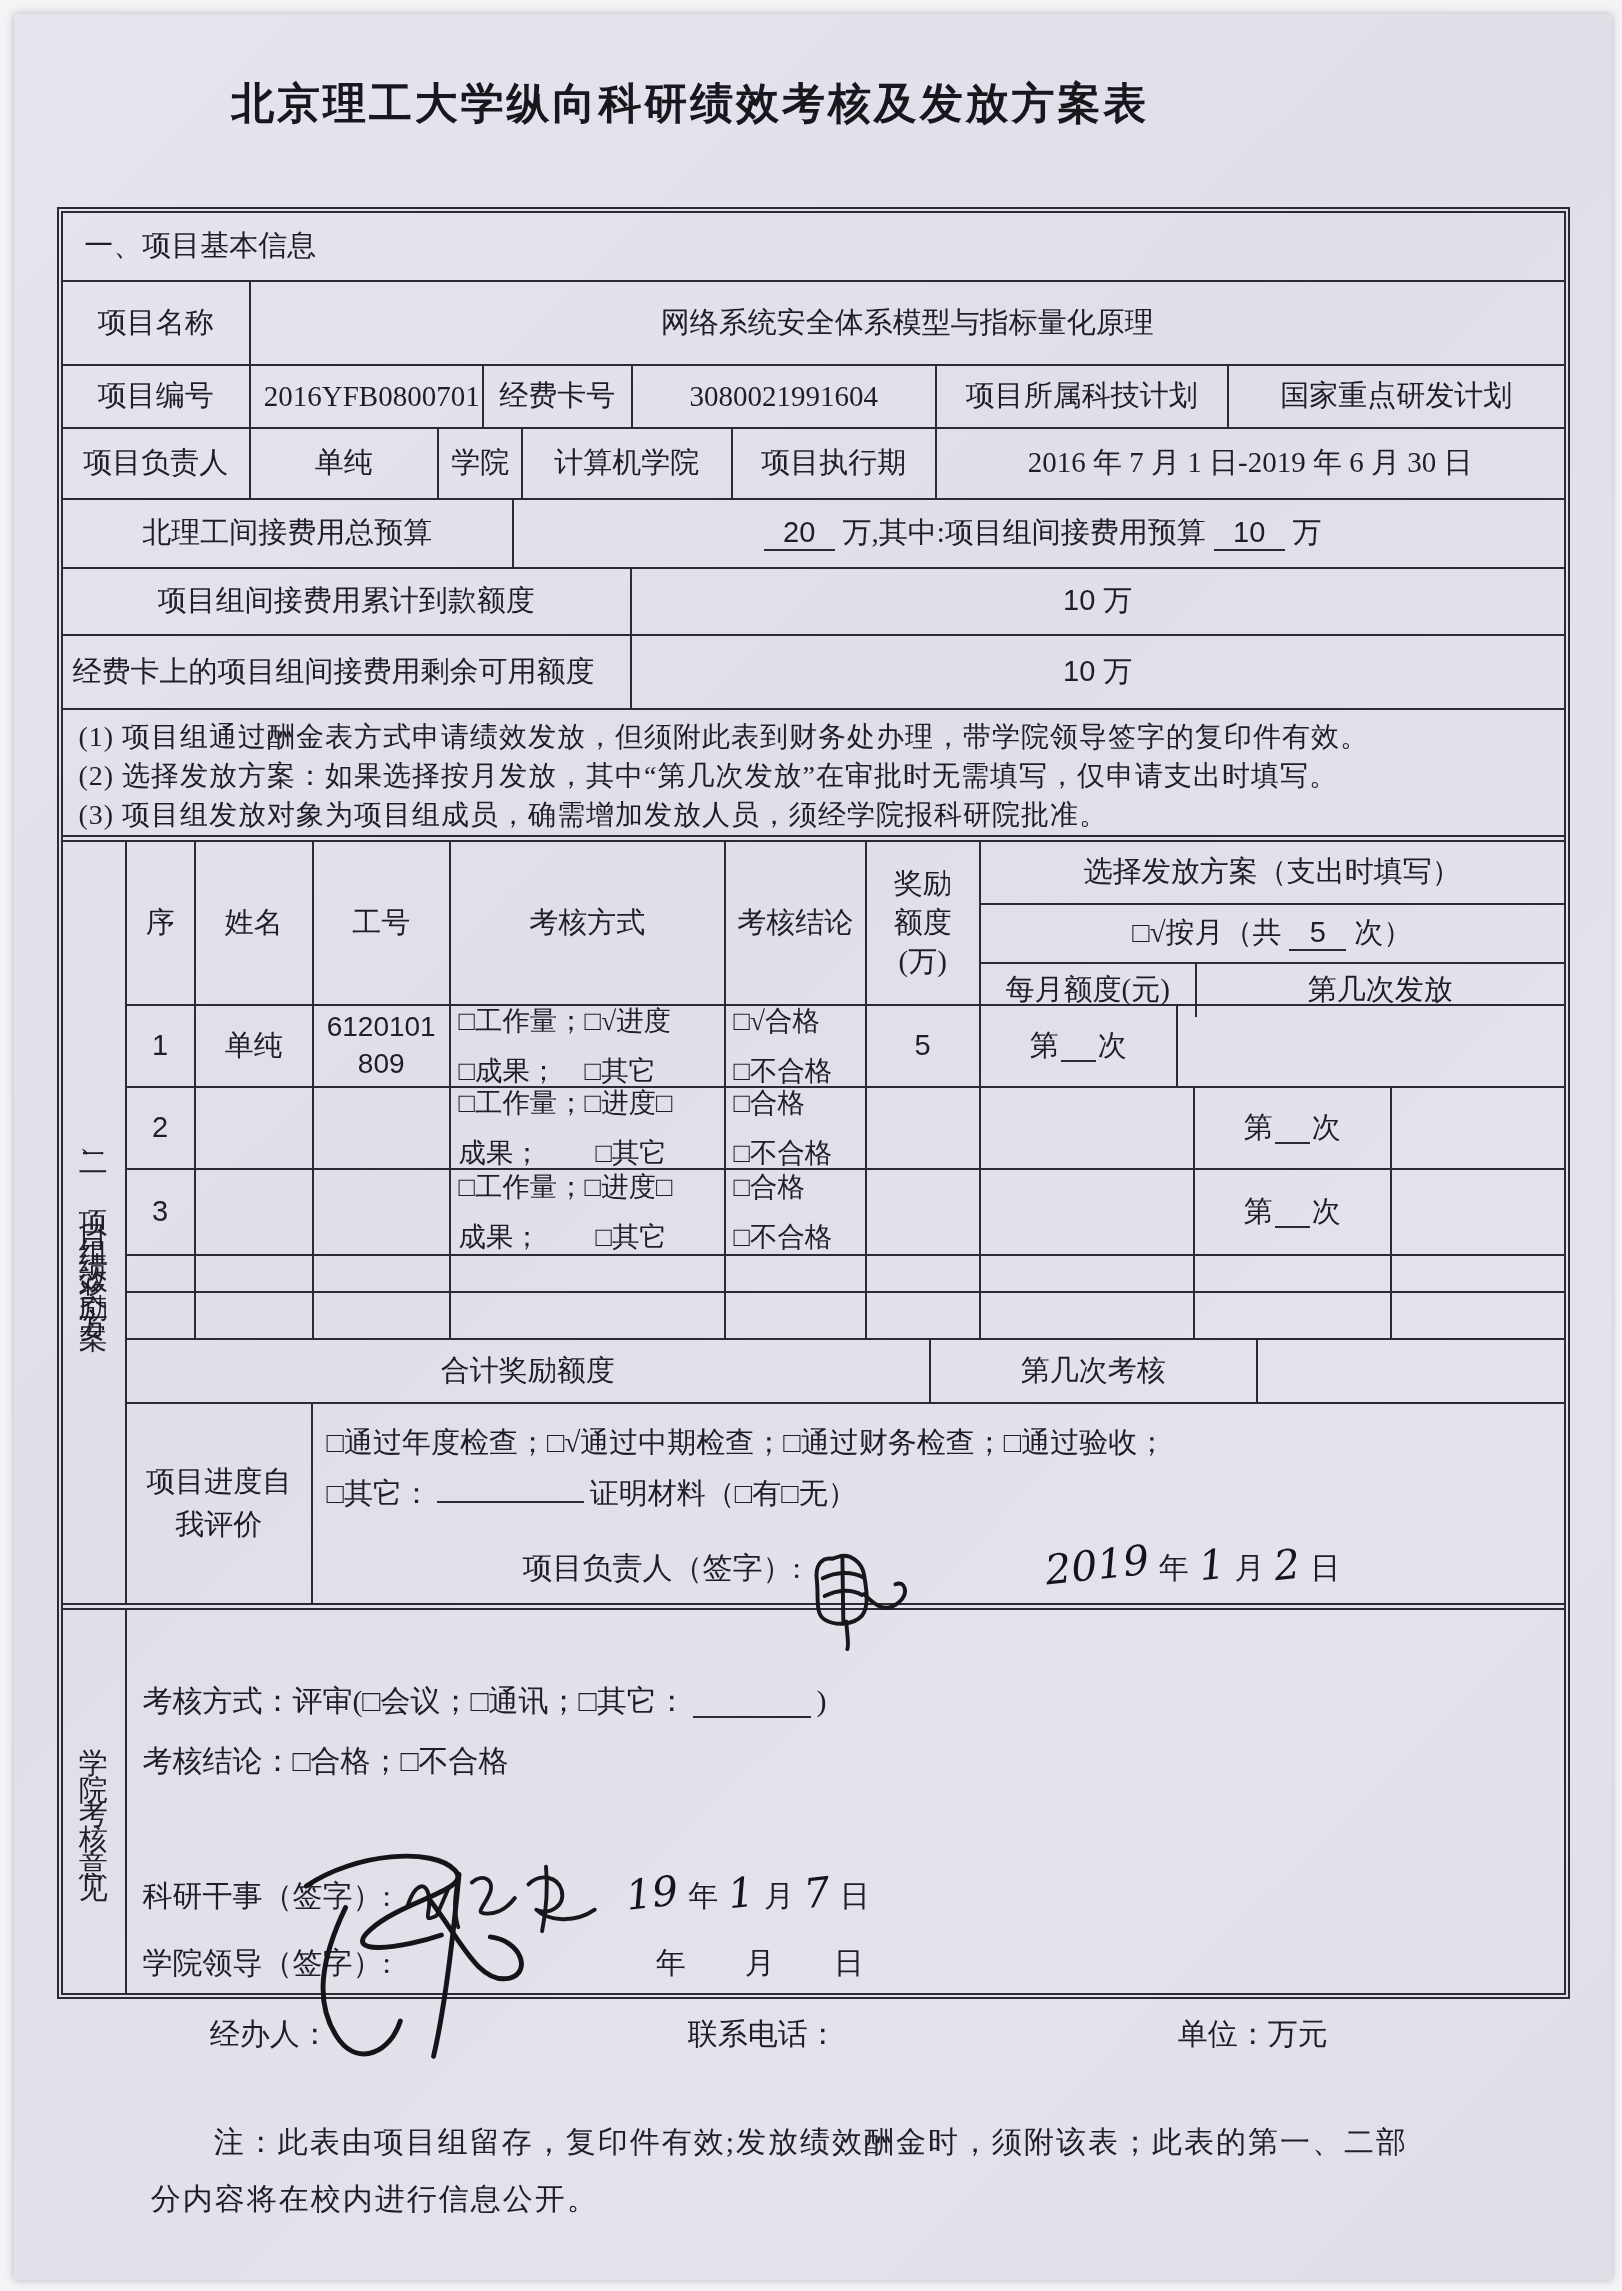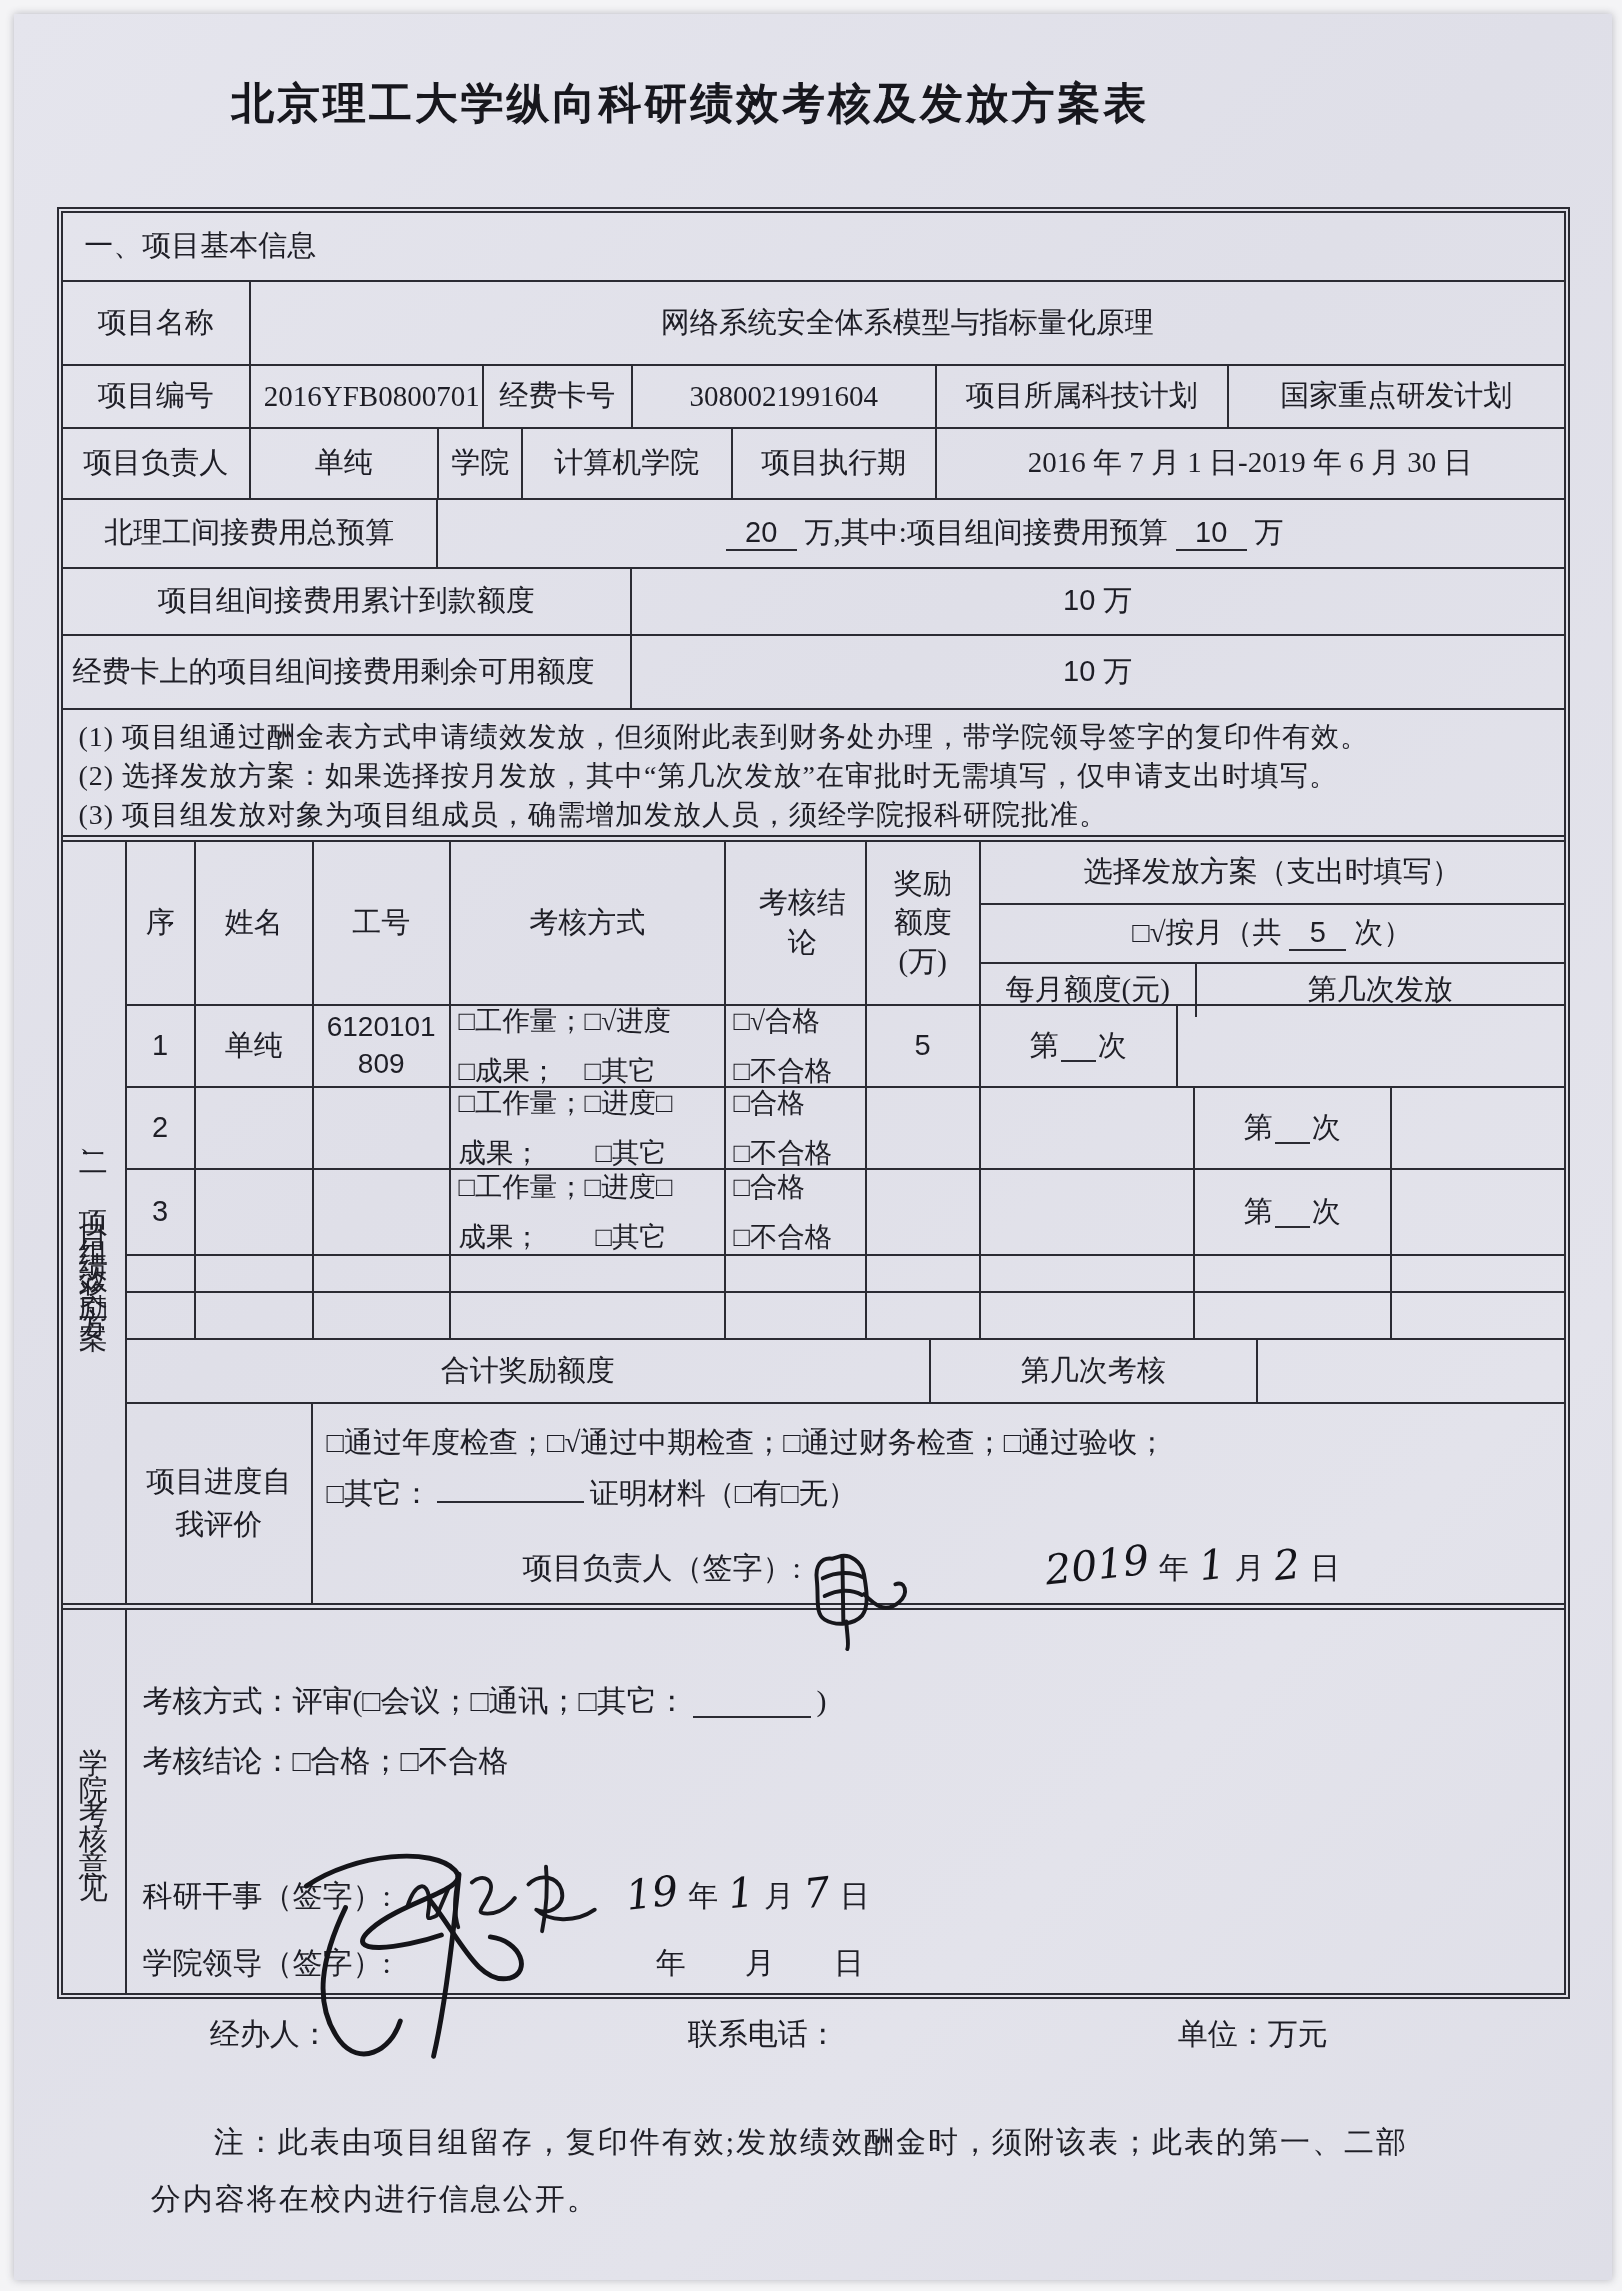--- a/index.html
+++ b/index.html
@@ -35,24 +35,24 @@
   .grow{ flex:1 1 auto; min-width:0; }
   .bt{ border-top:2.9px solid var(--ln); }
   .bl{ border-left:2.9px solid var(--ln); }
   .dbt{ border-top:7.8px double var(--ln); }
   .c{ display:flex; align-items:center; justify-content:center; text-align:center; font-size:29px; padding:2px 5.9px; }
   .left{ justify-content:flex-start; text-align:left; }
   .sans{ font-family:"Liberation Sans","DejaVu Sans",sans-serif; }
   .col{ flex-direction:column; }
   
   .w68{width:67px;} .w120{width:118px;} .w140{width:137px;} .w281{width:275px;}
-  .w144{width:141px;padding-left:20px;} .w116{width:114px;} .w218{width:214px;} .w201{width:197px;}
+  .w144{width:141px;} .w116{width:114px;} .w218{width:214px;} .w201{width:197px;}
   .w177{width:173px;} .w190{width:186px;} .w238{width:233px;padding-left:17px;} .w152{width:149px;}
   .w310{width:304px;} .w298{width:292px;} .w192{width:188px;} .w86{width:84px;padding-left:7px;}
-  .w214{width:210px;} .w208{width:204px;} .w458{width:373px;} .w578{width:567px;}
+  .w214{width:210px;} .w208{width:204px;} .w458{width:449px;} .w578{width:567px;}
   .w753{width:802px;} .w334{width:327px;} .w188{width:184px;}
   .notes{ padding:7.8px 15.7px; font-size:28px; line-height:39px; letter-spacing:1px; }
   .notes div{ white-space:nowrap; }
   .ublank{
     display:inline-block; min-width:71px; text-align:center;
     border-bottom:2.9px solid var(--ln); margin:0 7.8px; padding:0 3.9px;
     font-family:"Liberation Sans","DejaVu Sans",sans-serif;
   }
   .nblank{ display:inline-block; width:35px; border-bottom:2.9px solid var(--ln); margin:0 2px; height:33px; }
   .lblank{ display:inline-block; width:147px; border-bottom:2.9px solid var(--ln); margin:0 5.9px; height:33px; }

